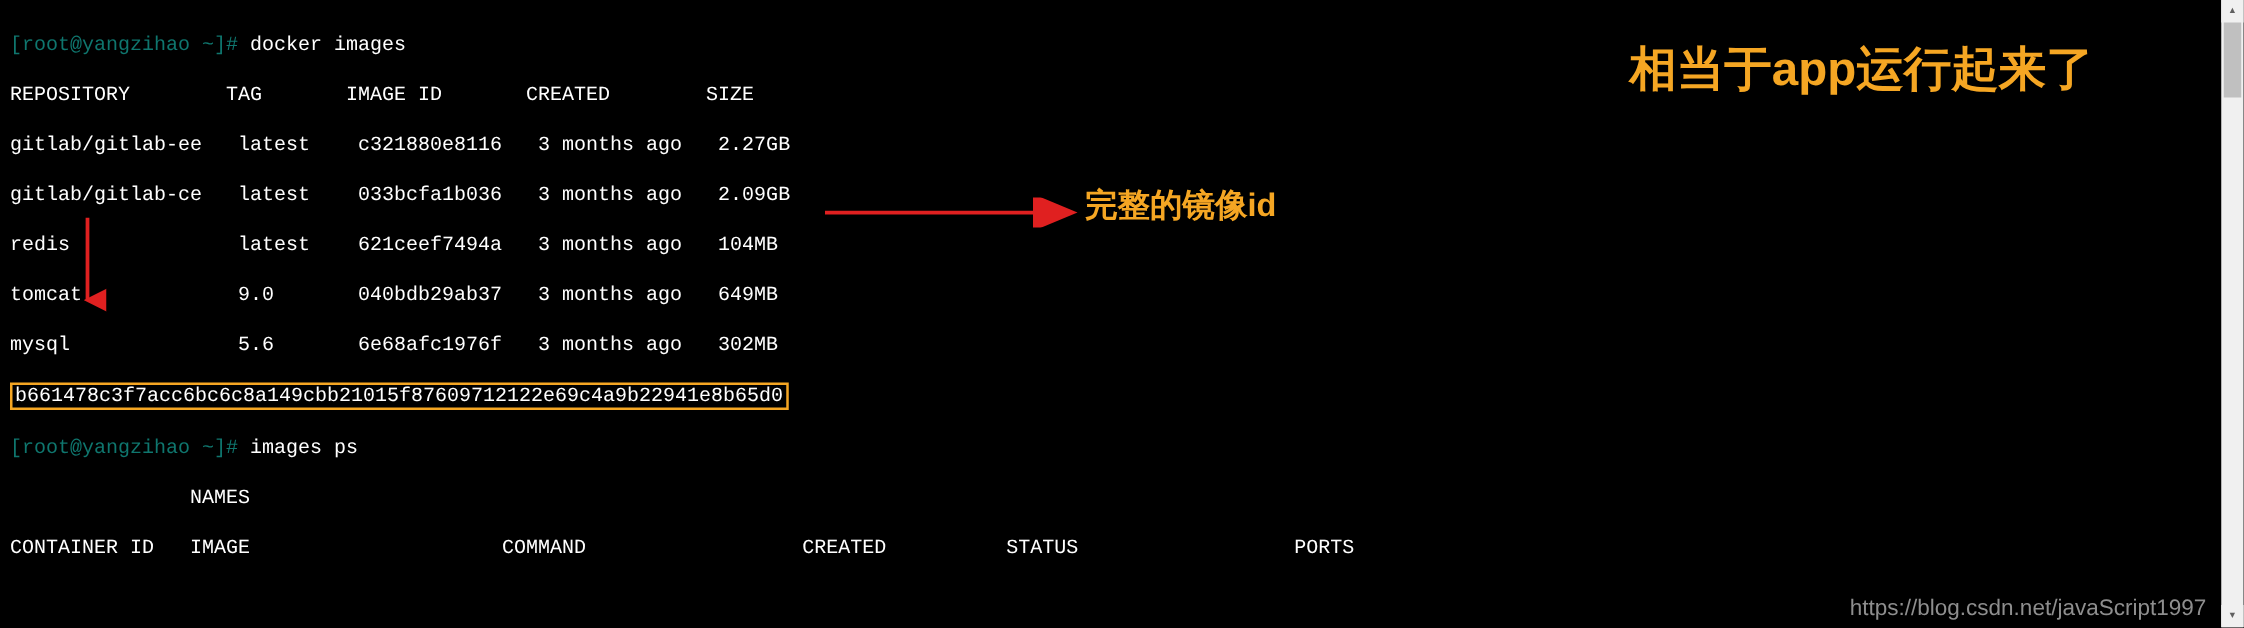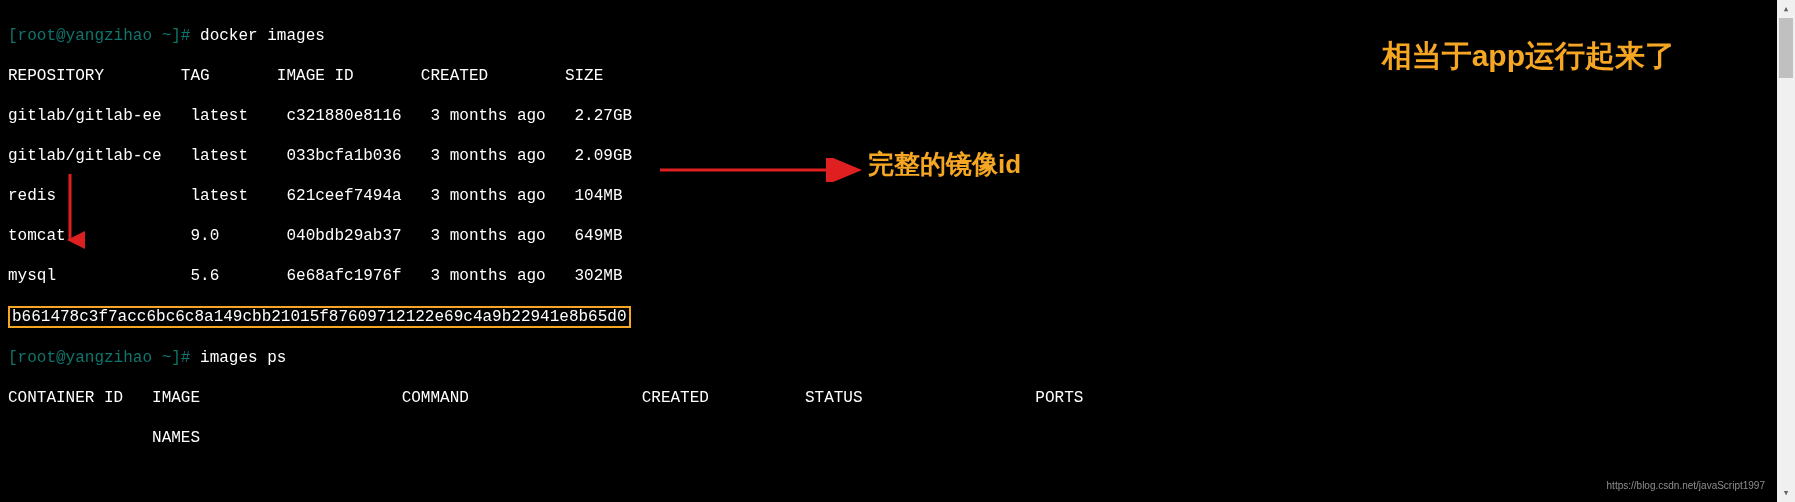--- a/index.html
+++ b/index.html
@@ -31,39 +31,39 @@
     padding: 0 2px;
     display: inline-block;
     line-height: 18px;
   }
   .anno-top {
     position: absolute;
     right: 120px;
     top: 46px;
     color: #f5a623;
     font-family: "Microsoft YaHei", sans-serif;
-    font-size: 30px;
+    font-size: 38px;
     font-weight: 600;
   }
   .anno-mid {
     position: absolute;
     left: 868px;
     top: 154px;
     color: #f5a623;
     font-family: Liberation Sans, sans-serif;
     font-size: 26px;
     font-weight: 600;
   }
   .watermark {
     position: absolute;
     right: 30px;
     bottom: 6px;
     color: #8e8e8e;
     font-family: Arial, sans-serif;
-    font-size: 10px;
+    font-size: 18px;
   }
   .scrollbar {
     position: absolute;
     right: 0;
     top: 0;
     width: 18px;
     height: 502px;
     background: #f0f0f0;
   }
   .scrollbar .up, .scrollbar .down {
@@ -93,22 +93,22 @@
 <div class="terminal">
 <span class="line"><span class="prompt-br">[root@yangzihao ~]#</span> <span>docker images</span></span>
 <span class="line">REPOSITORY        TAG       IMAGE ID       CREATED        SIZE</span>
 <span class="line">gitlab/gitlab-ee   latest    c321880e8116   3 months ago   2.27GB</span>
 <span class="line">gitlab/gitlab-ce   latest    033bcfa1b036   3 months ago   2.09GB</span>
 <span class="line">redis              latest    621ceef7494a   3 months ago   104MB</span>
 <span class="line">tomcat             9.0       040bdb29ab37   3 months ago   649MB</span>
 <span class="line">mysql              5.6       6e68afc1976f   3 months ago   302MB</span>
 <span class="line"><span class="orangebox"><span>b661478c3f7acc6bc6c8a149cbb21015f87609712122e69c4a9b22941e8b65d0</span></span></span>
 <span class="line"><span class="prompt-br">[root@yangzihao ~]#</span> <span>images ps</span></span>
+<span class="line">               NAMES</span>
 <span class="line">CONTAINER ID   IMAGE                     COMMAND                  CREATED          STATUS                  PORTS</span>
-<span class="line">               NAMES</span>
 
 
 
 
 
 
 
 
 
 </div>

